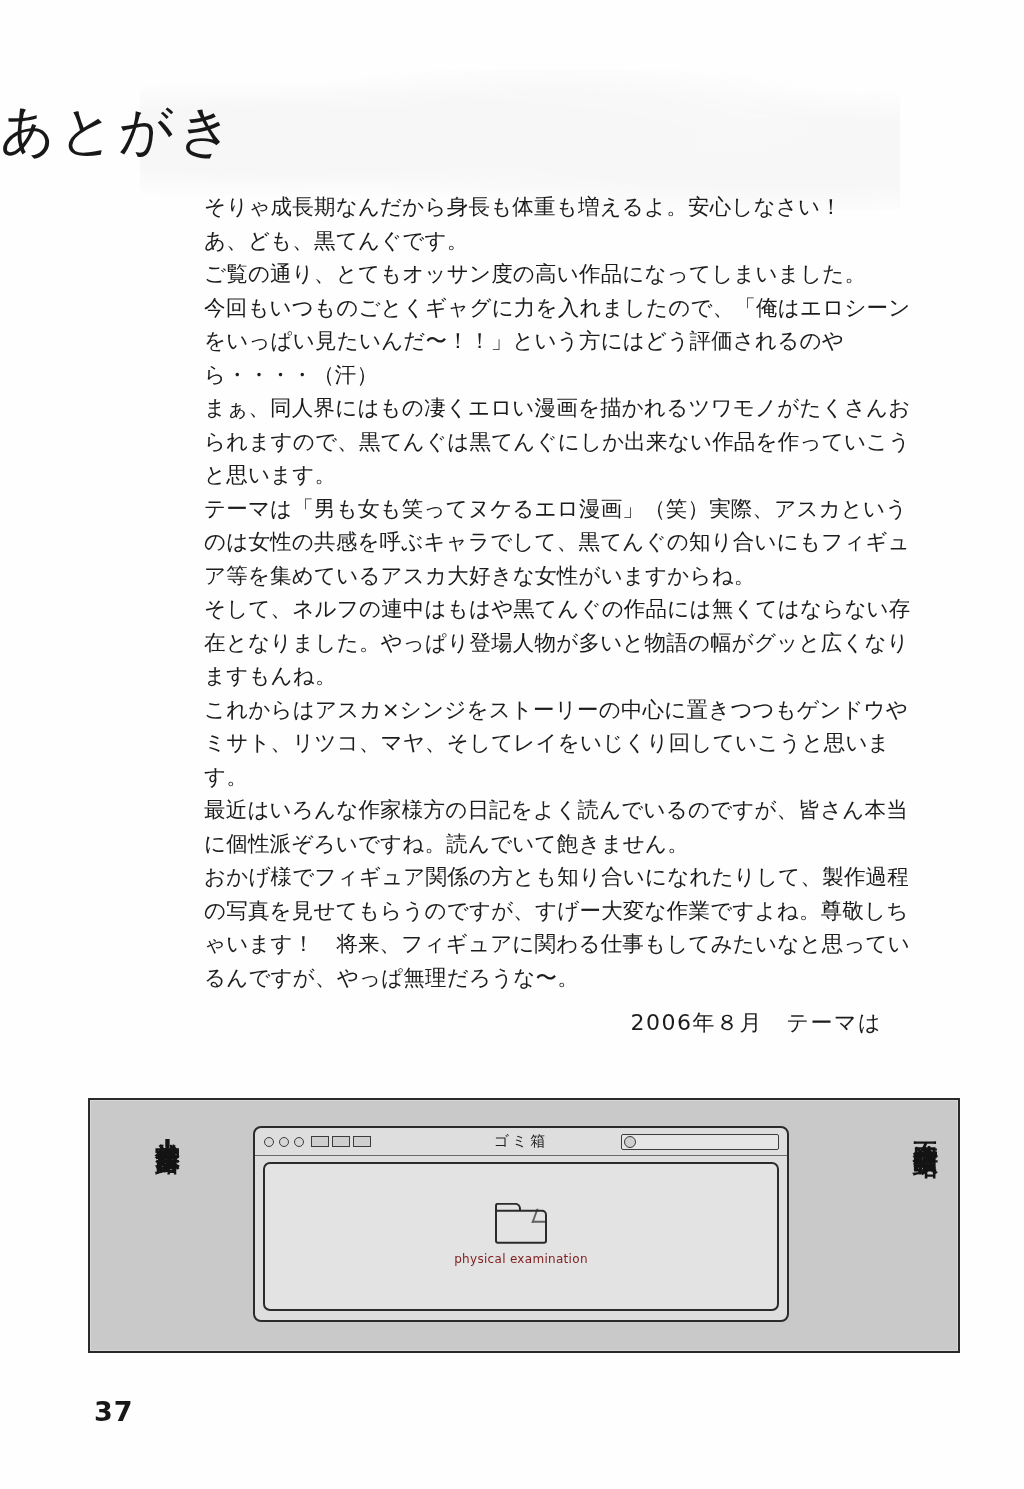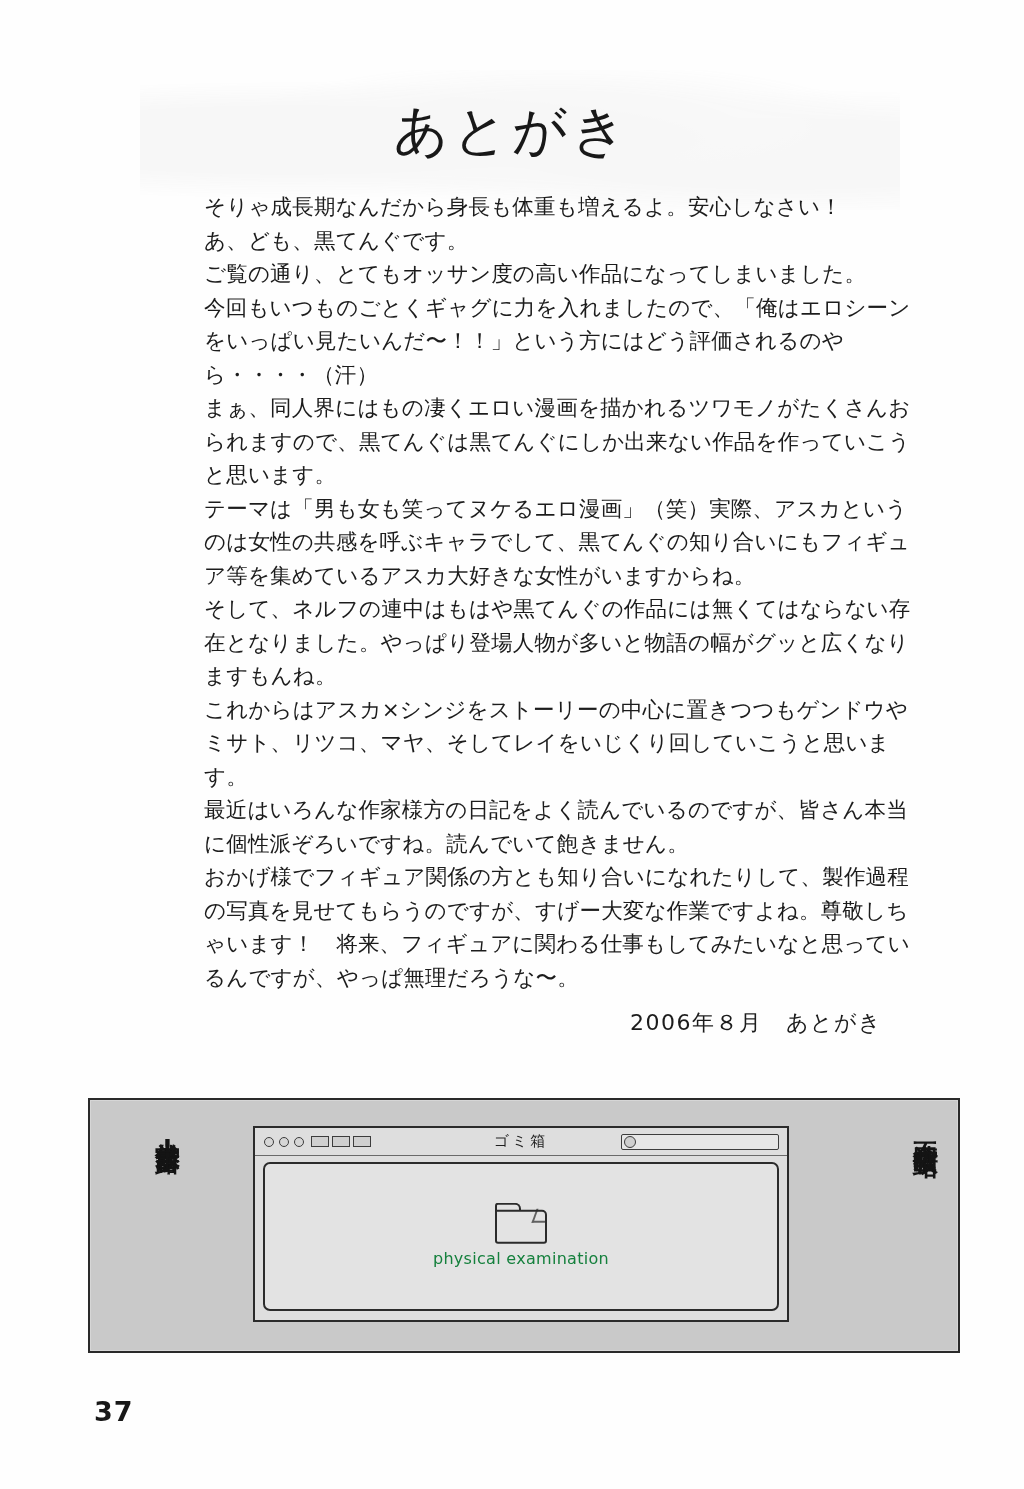--- a/index.html
+++ b/index.html
@@ -33,21 +33,20 @@
       radial-gradient(ellipse at 55% 40%, #999 0 30%, transparent 55%),
       radial-gradient(ellipse at 85% 60%, #888 0 30%, transparent 55%);
     pointer-events: none;
   }
 
   .title {
     position: absolute;
     left: 0;
     right: 0;
     top: 104px;
-    text-align: center;
     font-size: 54px;
     line-height: 1.0;
     letter-spacing: 4px;
     color: #181818;
     font-family: "DejaVu Sans", sans-serif;
   }
 
   .body-text {
     position: absolute;
     left: 168px;
@@ -114,21 +113,21 @@
 
   
   .window {
     position: absolute;
     left: 163px;
     top: 26px;
     width: 536px;
     height: 196px;
     background: #dedede;
     border: 2px solid #2b2b2b;
-    border-radius: 0;
+    border-radius: 8px;
     box-sizing: border-box;
   }
   .titlebar {
     position: relative;
     height: 27px;
     border-bottom: 1px solid #6a6a6a;
     display: flex;
     align-items: center;
   }
   .dots {
@@ -220,23 +219,23 @@
   .folder .fold {
     position: absolute;
     right: -1px; top: 6px;
     width: 12px; height: 12px;
     border-left: 2px solid #2b2b2b;
     border-bottom: 2px solid #2b2b2b;
     transform: skewX(-20deg);
     opacity: .7;
   }
   .folder-label {
-    font-size: 16px;
+    font-size: 12px;
     line-height: 20px;
-    color: #15803d;
+    color: #7f1d1d;
     letter-spacing: .3px;
   }
 
   .page-number {
     position: absolute;
     left: 94px;
     top: 1396px;
     font-size: 27px;
     color: #181818;
     letter-spacing: 1px;
@@ -256,21 +255,21 @@
 あ、ども、黒てんぐです。
 ご覧の通り、とてもオッサン度の高い作品になってしまいました。
 今回もいつものごとくギャグに力を入れましたので、「俺はエロシーンをいっぱい見たいんだ〜！！」という方にはどう評価されるのやら・・・・（汗）
 まぁ、同人界にはもの凄くエロい漫画を描かれるツワモノがたくさんおられますので、黒てんぐは黒てんぐにしか出来ない作品を作っていこうと思います。
 テーマは「男も女も笑ってヌケるエロ漫画」（笑）実際、アスカというのは女性の共感を呼ぶキャラでして、黒てんぐの知り合いにもフィギュア等を集めているアスカ大好きな女性がいますからね。
 そして、ネルフの連中はもはや黒てんぐの作品には無くてはならない存在となりました。やっぱり登場人物が多いと物語の幅がグッと広くなりますもんね。
 これからはアスカ×シンジをストーリーの中心に置きつつもゲンドウやミサト、リツコ、マヤ、そしてレイをいじくり回していこうと思います。
 最近はいろんな作家様方の日記をよく読んでいるのですが、皆さん本当に個性派ぞろいですね。読んでいて飽きません。
 おかげ様でフィギュア関係の方とも知り合いになれたりして、製作過程の写真を見せてもらうのですが、すげー大変な作業ですよね。尊敬しちゃいます！　将来、フィギュアに関わる仕事もしてみたいなと思っているんですが、やっぱ無理だろうな〜。</div>
 
-  <div class="signature">2006年８月　あとがき</div>
+  <div class="signature">2006年８月　テーマは</div>
 
   <div class="panel">
     <div class="panel-inner-shadow"></div>
 
     <div class="vcap vcap-left">當然會暴露了!</div>
 
     <div class="vcap vcap-right">不清空回收站</div>
 
     <div class="window">
       <div class="titlebar">

